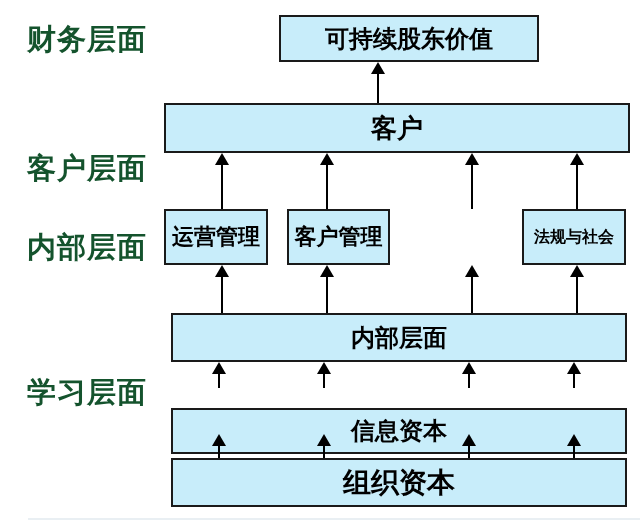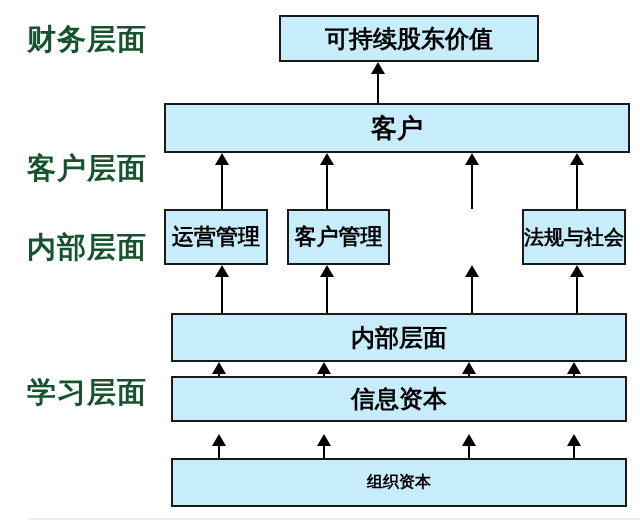--- a/index.html
+++ b/index.html
@@ -87,21 +87,21 @@
       <div class="head"></div>
       <div class="shaft"></div>
     </div>
   <div class="arrow" style="left:570px;top:153px;height:56px;">
       <div class="head"></div>
       <div class="shaft"></div>
     </div>
 
   <div class="box" style="left:164px;top:209px;width:104px;height:56px;font-size:22px;">运营管理</div>
   <div class="box" style="left:287px;top:209px;width:103px;height:56px;font-size:22px;">客户管理</div>
-  <div class="box" style="left:522px;top:209px;width:104px;height:56px;font-size:20px;">法规与社会</div>
+  <div class="box" style="left:522px;top:209px;width:104px;height:56px;font-size:16px;">法规与社会</div>
 
   <div class="arrow" style="left:215px;top:265px;height:48px;">
       <div class="head"></div>
       <div class="shaft"></div>
     </div>
   <div class="arrow" style="left:320px;top:265px;height:48px;">
       <div class="head"></div>
       <div class="shaft"></div>
     </div>
   <div class="arrow" style="left:465px;top:265px;height:48px;">
@@ -125,36 +125,36 @@
     </div>
   <div class="arrow" style="left:462px;top:362px;height:26px;">
       <div class="head"></div>
       <div class="shaft"></div>
     </div>
   <div class="arrow" style="left:567px;top:362px;height:26px;">
       <div class="head"></div>
       <div class="shaft"></div>
     </div>
 
-  <div class="box" style="left:171px;top:376px;width:456px;height:46px;font-size:24px;">信息资本</div>
+  <div class="box" style="left:171px;top:408px;width:456px;height:46px;font-size:24px;">信息资本</div>
 
   <div class="arrow" style="left:212px;top:434px;height:24px;">
       <div class="head"></div>
       <div class="shaft"></div>
     </div>
   <div class="arrow" style="left:317px;top:434px;height:24px;">
       <div class="head"></div>
       <div class="shaft"></div>
     </div>
   <div class="arrow" style="left:462px;top:434px;height:24px;">
       <div class="head"></div>
       <div class="shaft"></div>
     </div>
   <div class="arrow" style="left:567px;top:434px;height:24px;">
       <div class="head"></div>
       <div class="shaft"></div>
     </div>
 
-  <div class="box" style="left:171px;top:458px;width:456px;height:49px;font-size:16px;">组织资本</div>
+  <div class="box" style="left:171px;top:458px;width:456px;height:49px;font-size:28px;">组织资本</div>
 
   <div class="baseline" style="left:28px;top:518px;width:612px;"></div>
 
 </div>
 
 </body></html>

